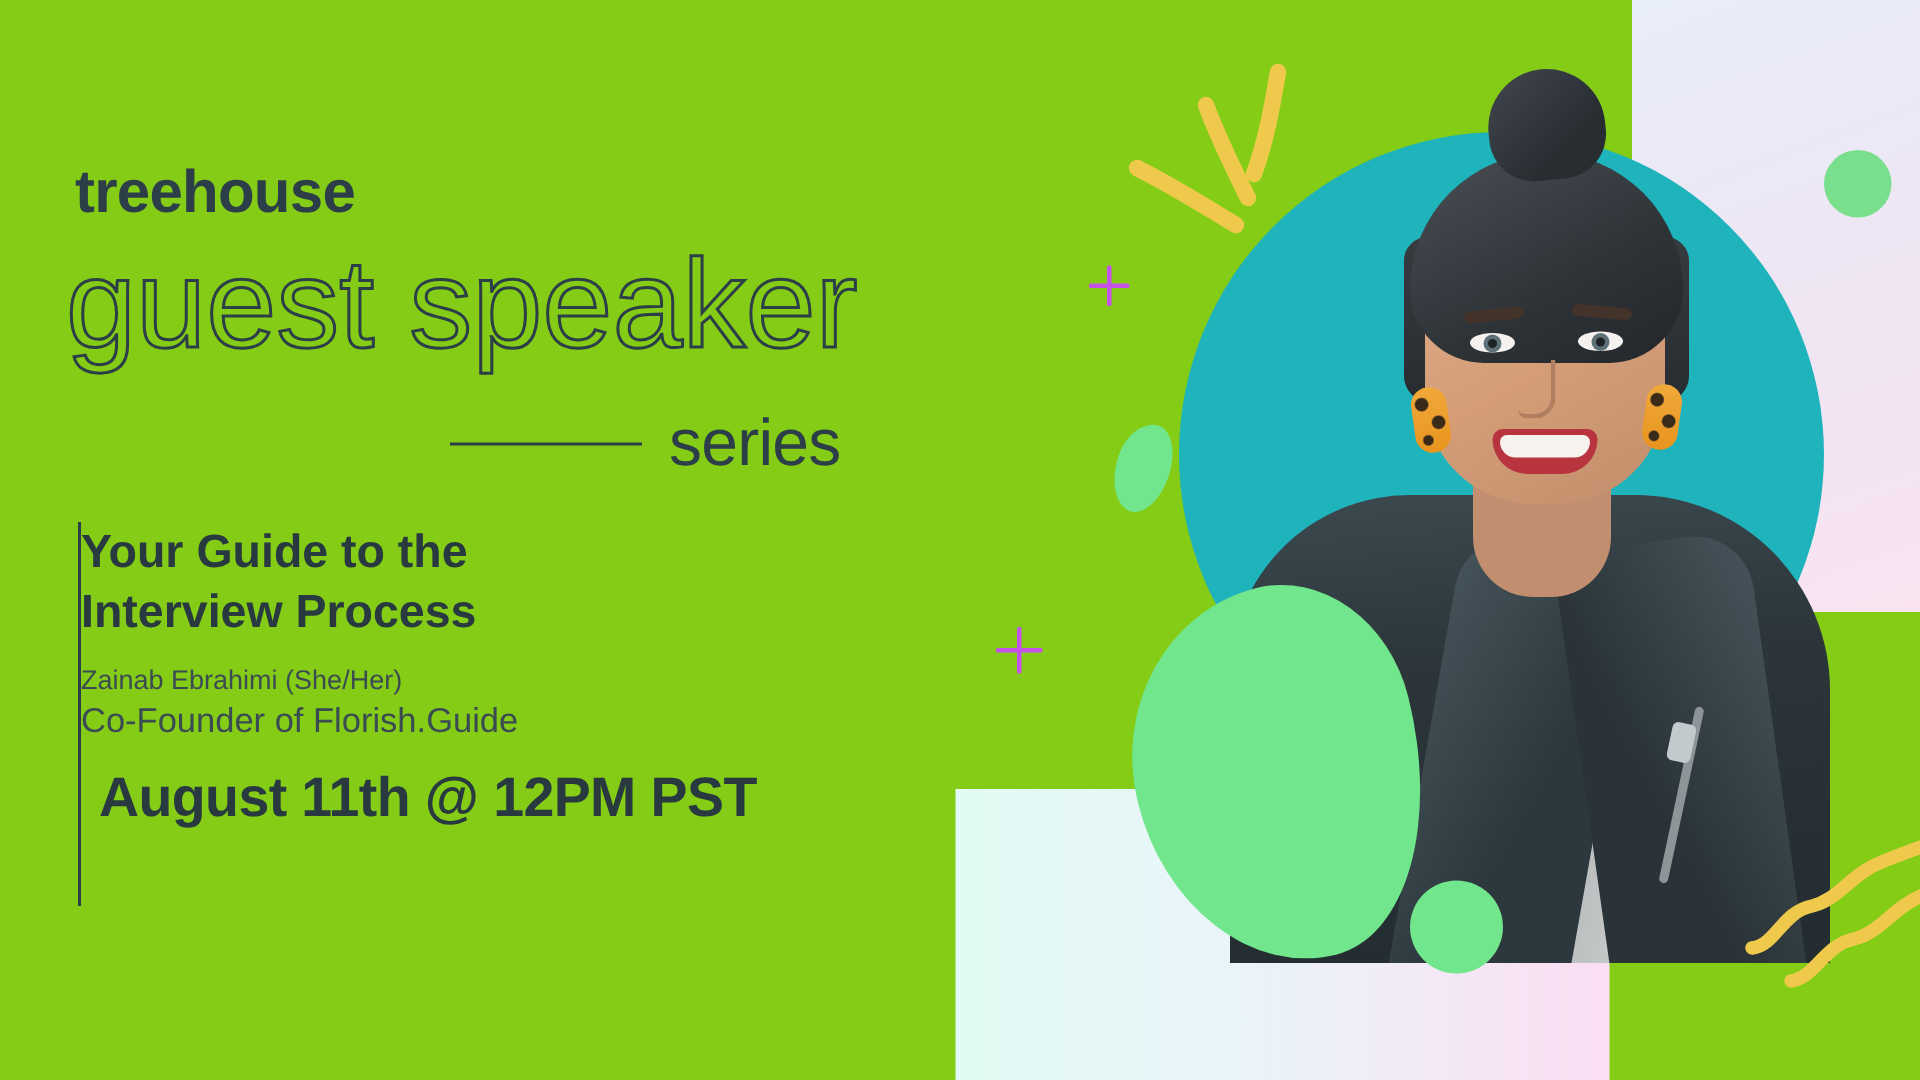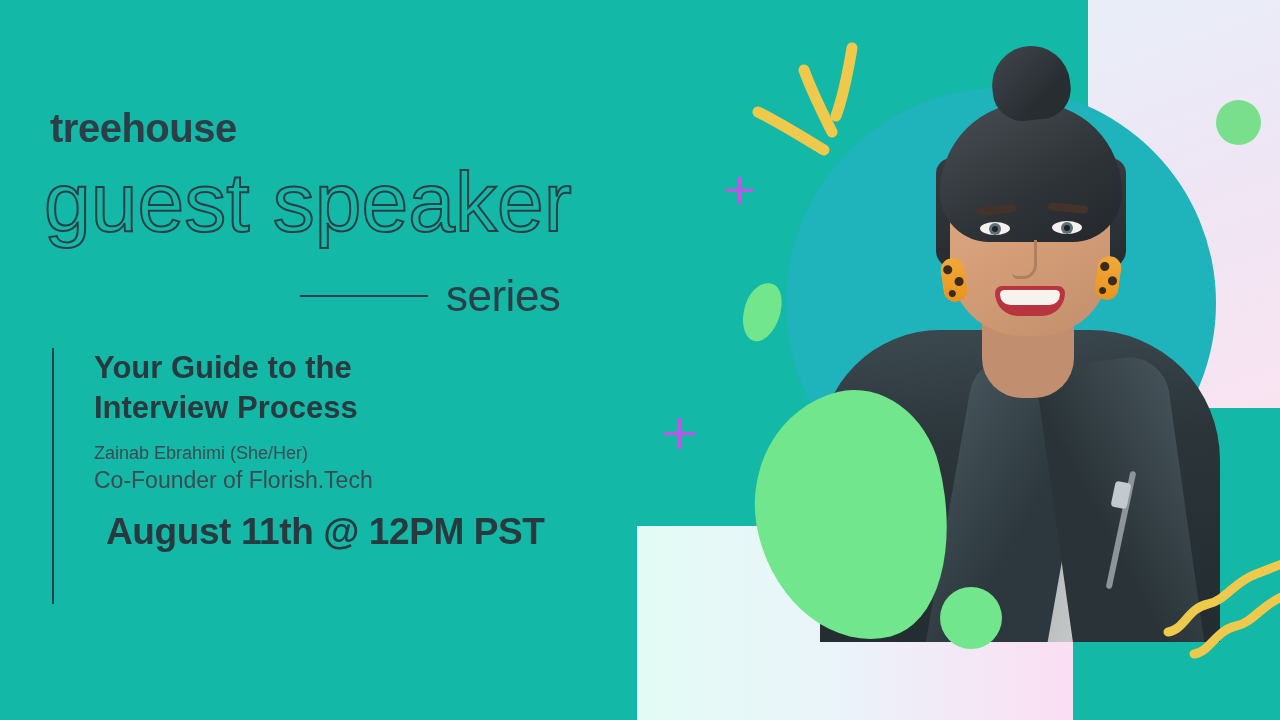--- a/index.html
+++ b/index.html
@@ -5,21 +5,21 @@
   html, body {
     margin: 0;
     padding: 0;
     background: #ffffff;
   }
   #stage {
     position: relative;
     width: 1280px;
     height: 720px;
     overflow: hidden;
-    background: #14b8a6;
+    background: #84cc16;
     font-family: "Liberation Sans", sans-serif;
   }
 
   
   .panel-topright {
     position: absolute;
     left: 1088px;
     top: 0;
     width: 192px;
     height: 408px;
@@ -360,21 +360,20 @@
     letter-spacing: -0.5px;
   }
 
   .info-block {
     position: absolute;
     left: 52px;
     top: 348px;
     width: 560px;
     height: 256px;
     border-left: 2px solid #2c3e47;
-    padding-left: 40px;
     box-sizing: border-box;
   }
   .info-title {
     font-size: 31px;
     font-weight: 600;
     color: #28393f;
     line-height: 1.28;
     margin: 0 0 14px 0;
     white-space: pre-line;
   }
@@ -469,17 +468,17 @@
   <div class="headline-outline">guest speaker</div>
   <div class="series-row">
     <span class="series-rule"></span>
     <span class="series-word">series</span>
   </div>
 
   <div class="info-block">
     <p class="info-title">Your Guide to the
 Interview Process</p>
     <p class="info-speaker">Zainab Ebrahimi (She/Her)</p>
-    <p class="info-role">Co-Founder of Florish.Tech</p>
+    <p class="info-role">Co-Founder of Florish.Guide</p>
     <p class="info-datetime">August 11th @ 12PM PST</p>
   </div>
 
 </div>
 
 </body></html>

